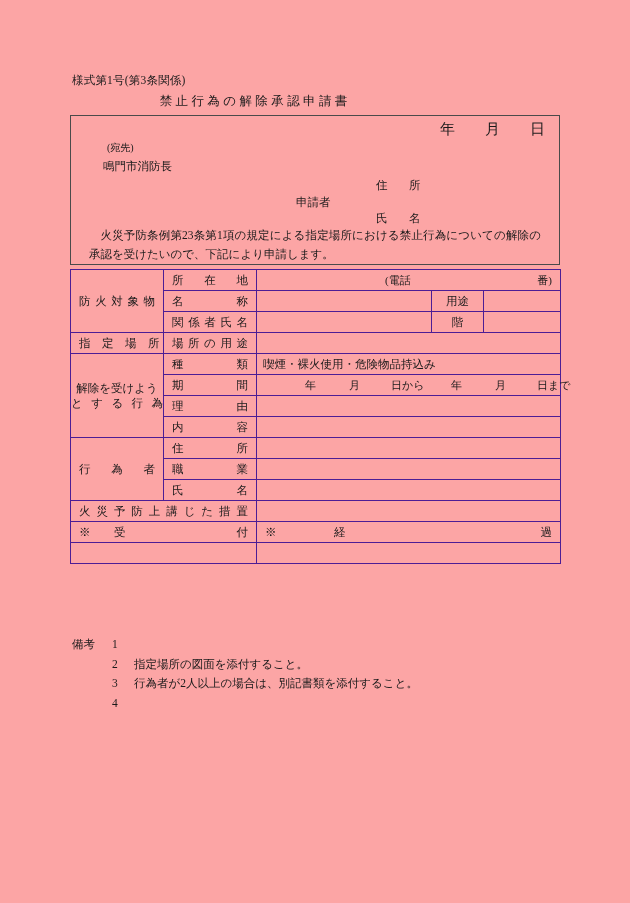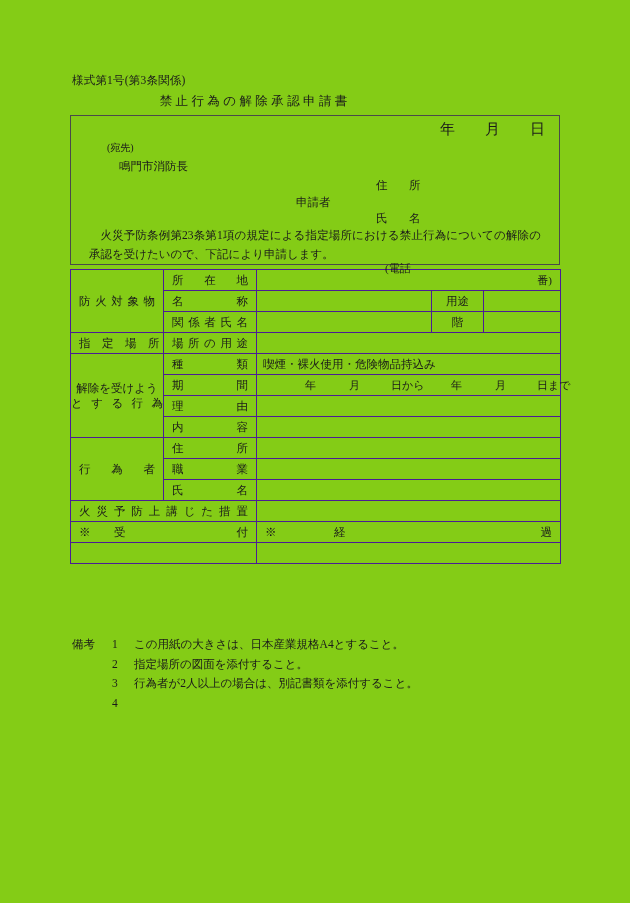--- a/index.html
+++ b/index.html
@@ -14,21 +14,21 @@
     font-family: "Liberation Serif", "DejaVu Serif", serif;
     color: #1a1a1a;
     overflow: hidden;
   }
 
   .page {
     position: absolute;
     left: 0; top: 0;
     width: 630px;
     height: 903px;
-    background: #84cc16;
+    background: #fca5a5;
   }
 
   
   .form-no {
     position: absolute;
     left: 72px;
     top: 73px;
     font-size: 11.5px;
     letter-spacing: 0.2px;
     white-space: nowrap;
@@ -70,21 +70,21 @@
 
   .addressee-label {
     position: absolute;
     left: 36px;
     top: 25px;
     font-size: 10px;
     white-space: nowrap;
   }
   .addressee-name {
     position: absolute;
-    left: 48px;
+    left: 32px;
     top: 43px;
     font-size: 11.5px;
     white-space: nowrap;
   }
 
   .applicant-block {
     position: absolute;
     left: 225px;
     top: 62px;
     width: 200px;
@@ -166,21 +166,21 @@
   }
   .phone-inner {
     position: absolute;
     left: 0; right: 0;
     bottom: 2px;
     font-size: 11px;
   }
   .phone-tel {
     position: absolute;
     left: 128px;
-    bottom: 12px;
+    bottom: 0;
   }
   .phone-ban {
     position: absolute;
     right: 8px;
     bottom: 0;
   }
 
   .period-row {
     position: relative;
     height: 21px;
@@ -361,21 +361,20 @@
         <td colspan="3" class="tall-big"></td>
       </tr>
 
     </tbody>
   </table>
 
   <div class="remarks">
     <div class="remarks-row">
       <span class="remarks-label">備考</span>
       <span class="remarks-num">1</span>
-      <span class="remarks-text">この用紙の大きさは、日本産業規格A4とすること。</span>
     </div>
     <div class="remarks-row">
       <span class="remarks-label"></span>
       <span class="remarks-num">2</span>
       <span class="remarks-text">指定場所の図面を添付すること。</span>
     </div>
     <div class="remarks-row">
       <span class="remarks-label"></span>
       <span class="remarks-num">3</span>
       <span class="remarks-text">行為者が2人以上の場合は、別記書類を添付すること。</span>

